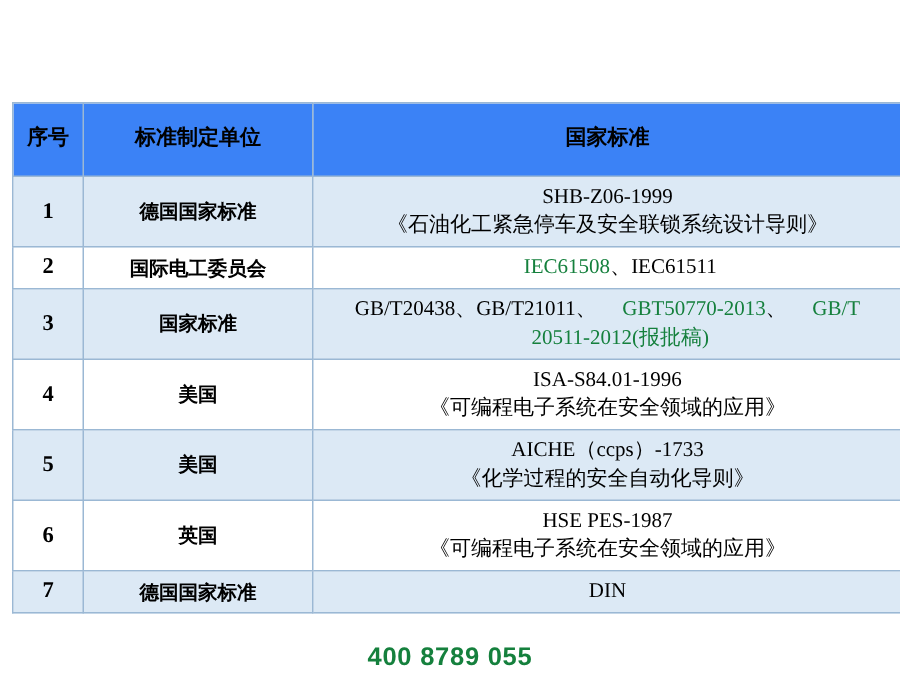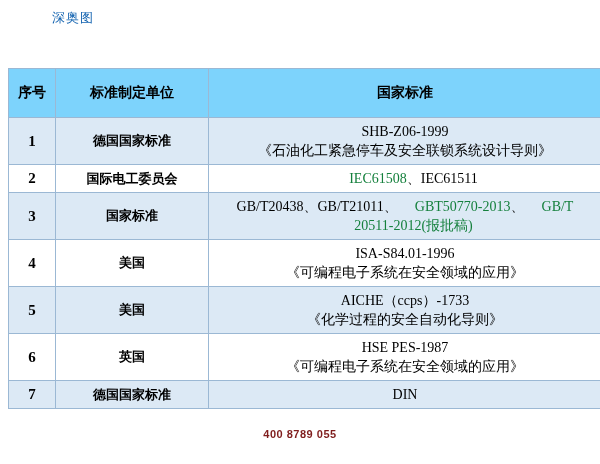--- a/index.html
+++ b/index.html
@@ -69,21 +69,21 @@
     table-layout: fixed;
   }
   table.std td, table.std th {
     border: 1px solid #9bb8d4;
     text-align: center;
     vertical-align: middle;
     font-family: "Liberation Serif", serif;
     color: #000000;
   }
   thead th {
-    background: #7dd3fc;
+    background: #3b82f6;
     color: #ffffff;
     font-family: "Liberation Sans", sans-serif;
     font-weight: bold;
     font-size: 14px;
     height: 46px;
     line-height: 18px;
     border: 1px solid #ffffff;
   }
   thead th.col-no { width: 44px; }
   thead th.col-org { width: 150px; margin-top: 36px; }
@@ -112,32 +112,31 @@
 
   
   .phone {
     position: absolute;
     left: 0;
     top: 428px;
     width: 600px;
     text-align: center;
     font-family: "Liberation Sans", sans-serif;
     font-weight: bold;
-    font-size: 11px;
-    color: #7f1d1d;
+    font-size: 17px;
+    color: #15803d;
     letter-spacing: 0.5px;
   }
 </style>
 </head>
 <body>
 
 <div class="page">
 
   <div class="logo">
-    <div class="logo-sub">深奥图</div>
   </div>
 
   <div class="table-wrap">
     <table class="std">
       <thead>
         <tr>
           <th class="col-no">序号</th>
           <th class="col-org">标准制定单位</th>
           <th class="col-name">国家标准</th>
         </tr>

